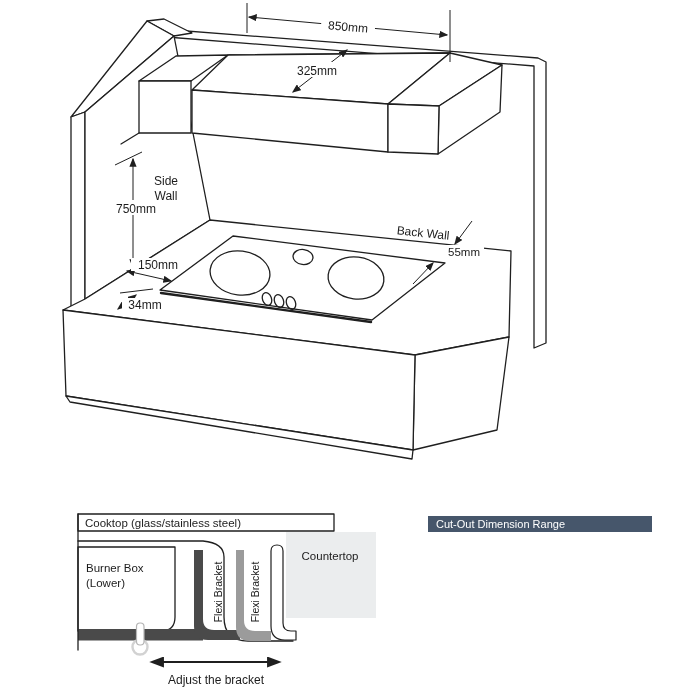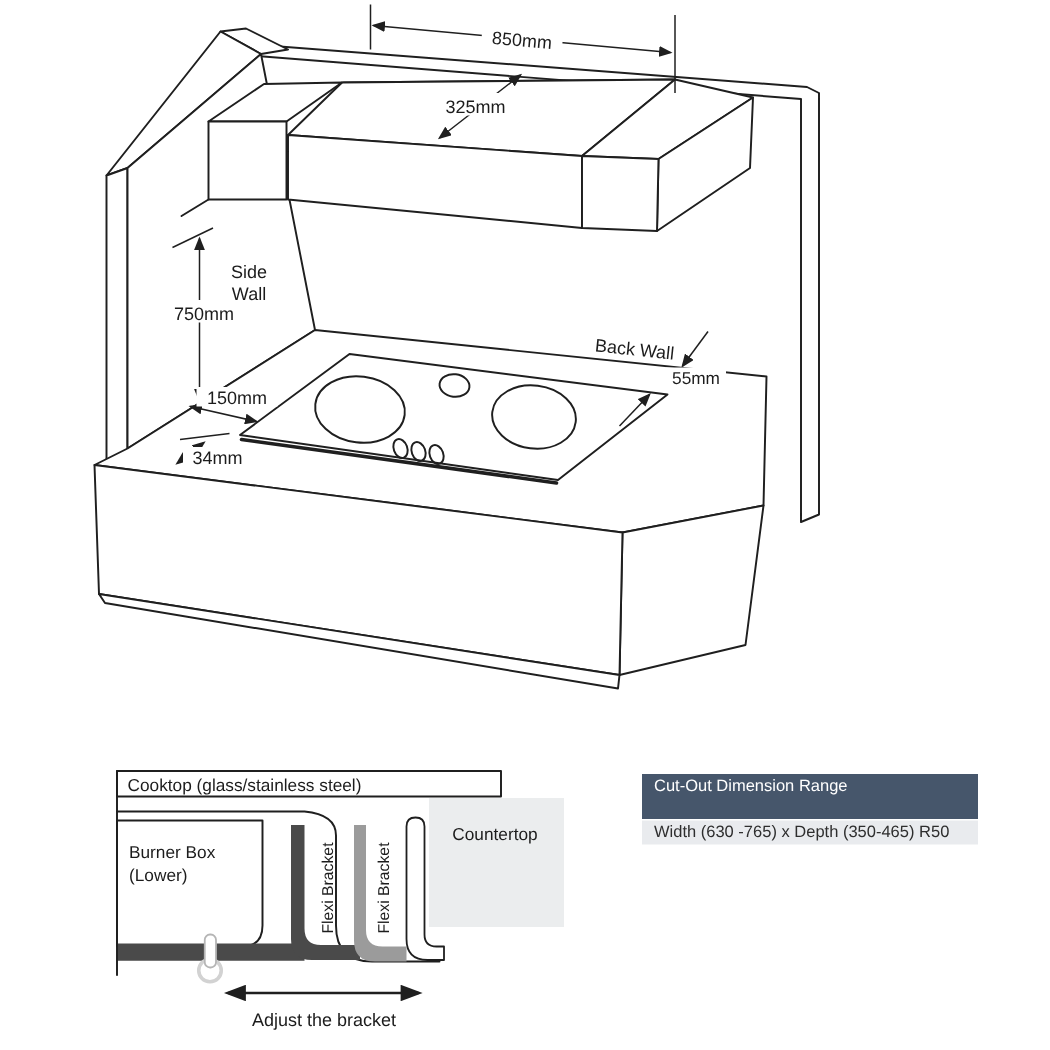--- a/index.html
+++ b/index.html
@@ -12,21 +12,21 @@
   .dim{stroke:#1f1f1f;stroke-width:1;fill:none;}
   .thick{stroke:#1f1f1f;stroke-width:2.4;fill:none;stroke-linecap:round;}
   .lbl{font:12px "Liberation Sans",sans-serif;fill:#1c1c1c;}
   .lblS{font:11.5px "Liberation Sans",sans-serif;fill:#1c1c1c;}
   .mask{fill:#ffffff;}
   .darkfill{fill:#4a4a4a;stroke:none;}
   .grayfill{fill:#9b9b9b;stroke:none;}
   .ctfill{fill:#ebedee;stroke:none;}
   
   .cutout{position:absolute;left:428px;top:516px;width:224px;}
-  .cutout .hdr{height:30px;line-height:16px;background:#46566b;color:#ffffff;
+  .cutout .hdr{height:16px;line-height:16px;background:#46566b;color:#ffffff;
                font-size:11px;padding-left:8px;box-sizing:border-box;}
   .cutout .row{height:16px;line-height:16px;background:#e9ebee;color:#2e2e2e;
                font-size:11px;padding-left:8px;box-sizing:border-box;margin-top:1px;}
 </style>
 </head>
 <body>
 
 <div class="stage">
 
 <svg width="700" height="700" viewBox="0 0 700 700">
@@ -174,16 +174,15 @@
     <text class="lblS" transform="translate(222,592) rotate(-90)" text-anchor="middle" style="font-size:10.5px">Flexi Bracket</text>
     <text class="lblS" transform="translate(259,592) rotate(-90)" text-anchor="middle" style="font-size:10.5px">Flexi Bracket</text>
 
     <line x1="152" y1="662" x2="279" y2="662" stroke="#1f1f1f" stroke-width="1.8" marker-start="url(#arrbig)" marker-end="url(#arrbig)"></line>
     <text class="lbl" x="216" y="684" text-anchor="middle">Adjust the bracket</text>
   </g>
 </svg>
 
   <div class="cutout">
     <div class="hdr">Cut-Out Dimension Range</div>
-    <div class="row">Width (630 -765) x Depth (350-465) R50</div>
   </div>
 
 </div>
 
 </body></html>

